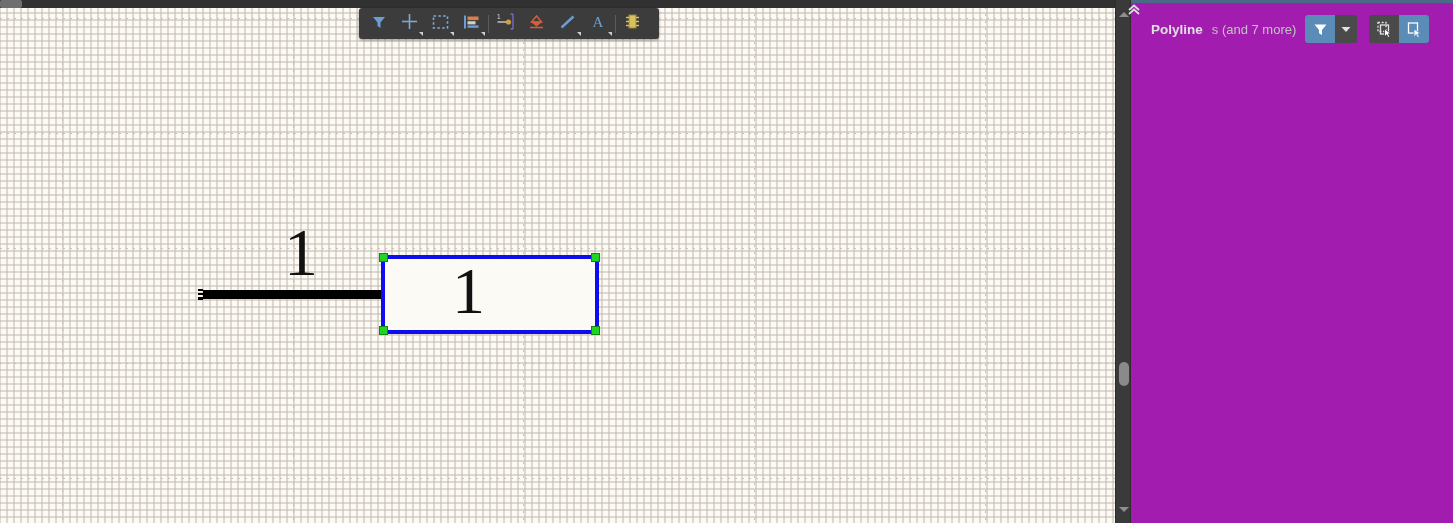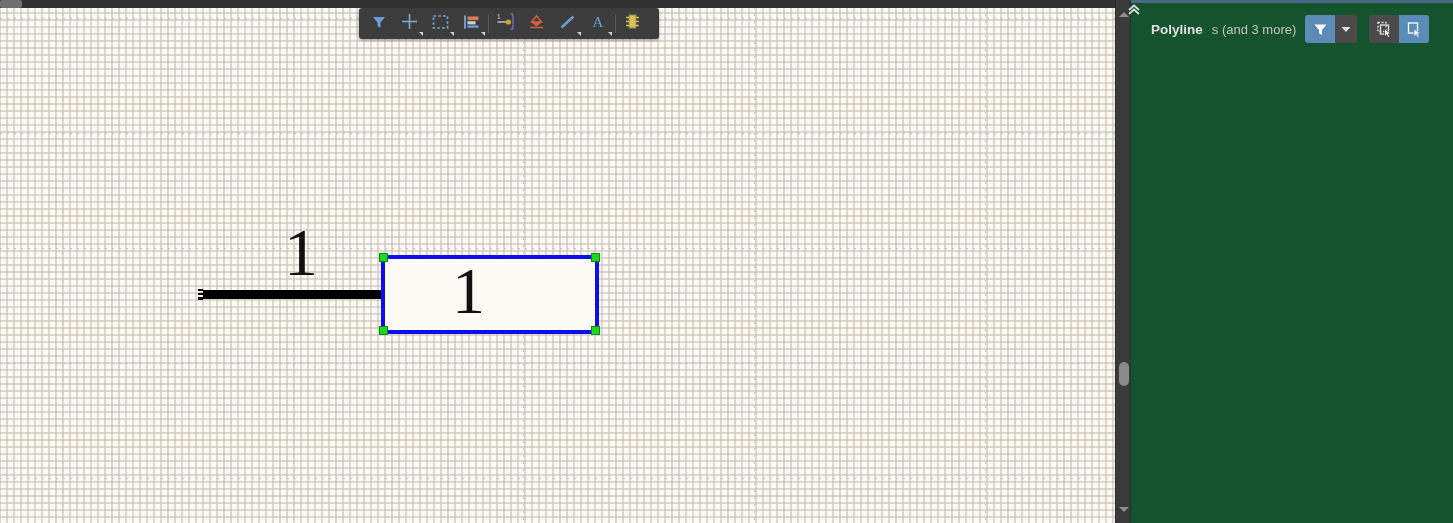--- a/index.html
+++ b/index.html
@@ -192,21 +192,21 @@
     width: 10px; height: 24px;
     background: #8a8a8a;
     border-radius: 5px;
   }
 
   
   #right-panel {
     position: absolute;
     left: 1131px; top: 0;
     width: 322px; height: 523px;
-    background: #14532d;
+    background: #a21caf;
     color: #d6d6d6;
     font-size: 13px;
   }
   #panel-accent {
     position: absolute; left: 0; top: 0;
     width: 322px; height: 3px;
     background: #4a6a88;
   }
   #collapse-btn {
     position: absolute;
@@ -404,21 +404,21 @@
 
     <div id="collapse-btn">
       <svg width="14" height="12" viewBox="0 0 14 12">
         <polyline points="2,6 7,1.5 12,6" fill="none" stroke="#dcdcdc" stroke-width="1.7"></polyline>
         <polyline points="2,10 7,5.5 12,10" fill="none" stroke="#dcdcdc" stroke-width="1.7"></polyline>
       </svg>
     </div>
 
     <div id="panel-header">
       <span id="panel-title">Polyline</span>
-      <span id="panel-subtitle">s (and 3 more)</span>
+      <span id="panel-subtitle">s (and 7 more)</span>
 
       <div class="hdr-group" id="filter-group">
         <div class="hdr-btn active">
           <svg width="15" height="15" viewBox="0 0 15 15">
             <polygon points="1.5,2.5 13.5,2.5 9,8 9,13 6,11.2 6,8" fill="#ffffff"></polygon>
           </svg>
         </div>
         <div class="hdr-btn caret">
           <svg width="10" height="8" viewBox="0 0 10 8">
             <polygon points="0.5,2 9.5,2 5,7" fill="#e2e2e2"></polygon>

